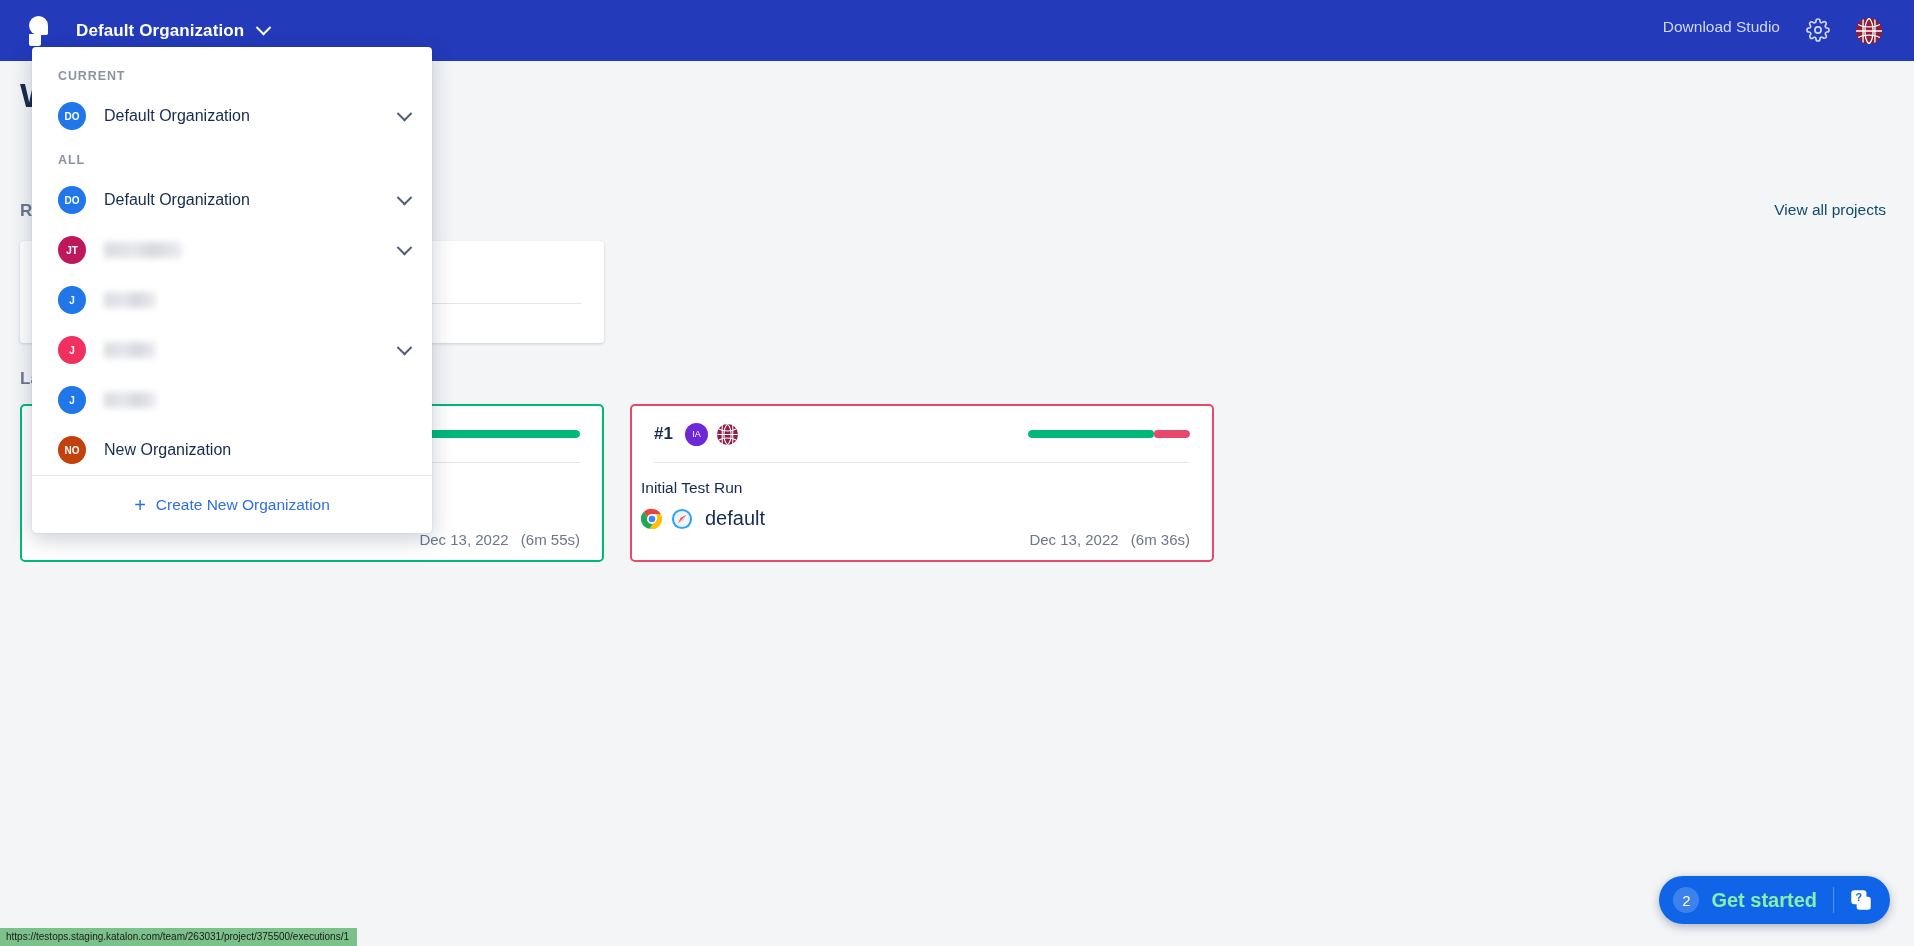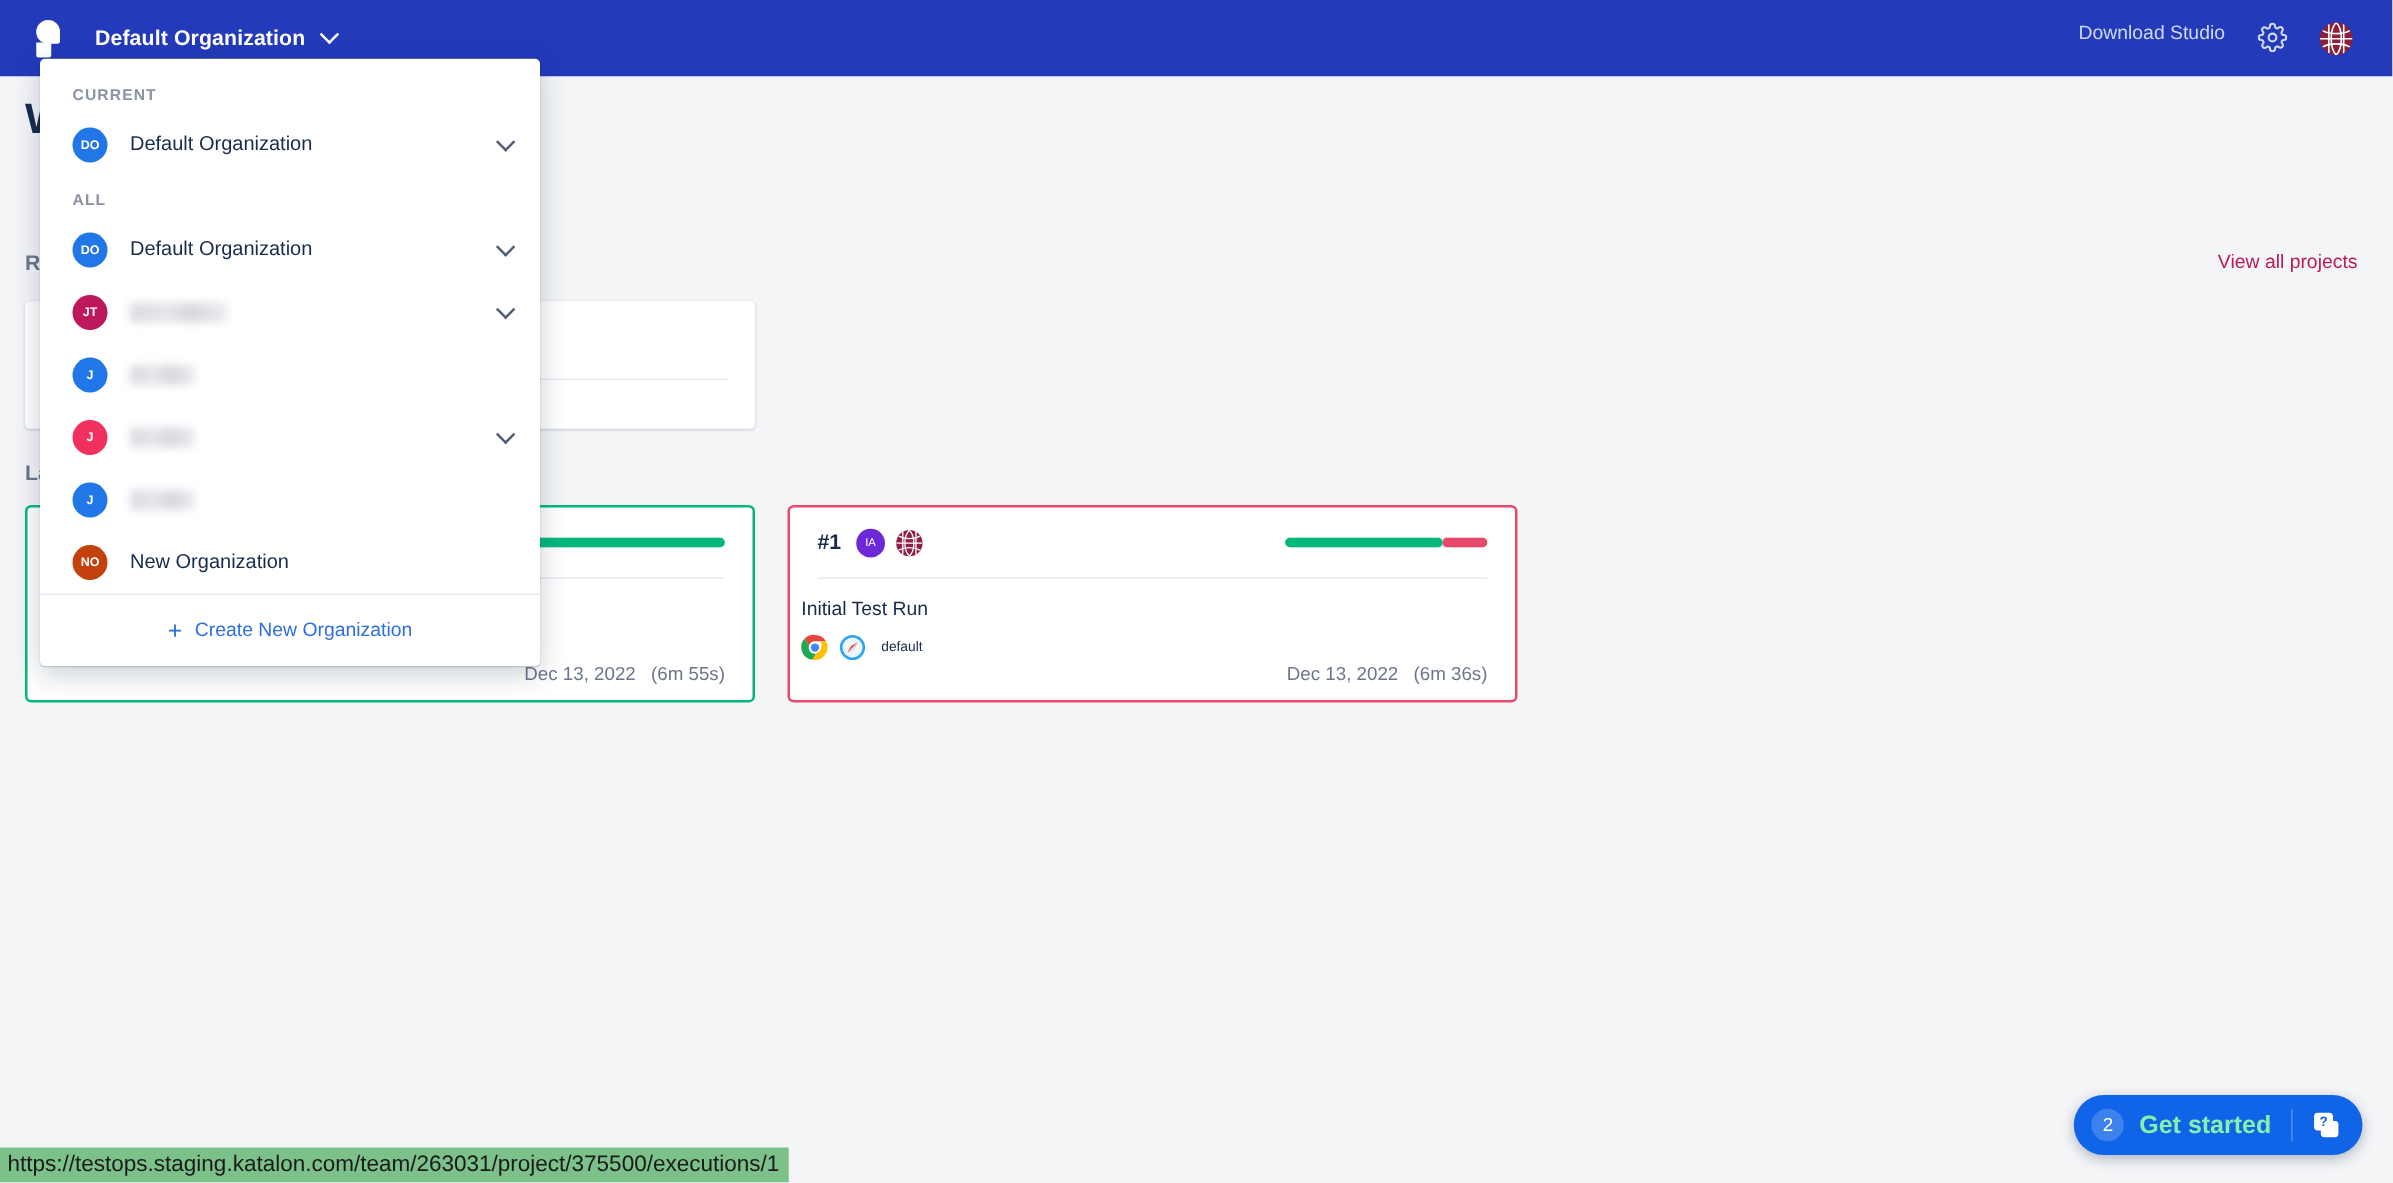--- a/index.html
+++ b/index.html
@@ -82,21 +82,21 @@
     white-space: nowrap;
   }
   .section-label {
     position: absolute;
     font-size: 17px; font-weight: bold; color: #6b778c;
   }
   .lbl-recent  { left: 20px; top: 140px; }
   .lbl-latest  { left: 20px; top: 308px; }
   .view-all {
     position: absolute; right: 28px; top: 140px;
-    color: #be185d; font-size: 15.5px; text-decoration: none;
+    color: #0c4a6e; font-size: 15.5px; text-decoration: none;
   }
 
   
   .project-card {
     position: absolute; left: 20px; top: 180px;
     width: 584px; height: 102px;
     background: #ffffff; border-radius: 4px;
     box-shadow: 0 1px 3px rgba(9,30,66,.18);
   }
   .project-card .divider {
@@ -138,21 +138,21 @@
   }
   .progress-fill { height: 100%; border-radius: 4px; }
   .run-sep { height: 1px; background: #e4e6ee; margin: 0 22px; }
   .run-body { padding: 16px 22px 0 9px; }
   .run-title { font-size: 15.5px; color: #172b4d; }
   .run-meta {
     display: flex; align-items: center; gap: 8px;
     margin-top: 10px;
   }
   .browser-ico { width: 22px; height: 22px; display: block; }
-  .run-env { font-size: 11px; color: #172b4d; margin-left: 4px; }
+  .run-env { font-size: 20px; color: #172b4d; margin-left: 4px; }
   .run-foot {
     position: absolute; right: 22px; bottom: 12px;
     font-size: 15px; color: #6b778c;
   }
   .run-foot .dur { margin-left: 8px; }
 
   
   .org-menu {
     position: absolute; left: 32px; top: 47px;
     width: 400px;
@@ -192,21 +192,21 @@
     cursor: pointer;
   }
   .menu-foot .plus { color: #2f6fe4; font-size: 20px; margin-right: 10px; line-height: 1; }
   .menu-foot .txt  { color: #2f6fe4; font-size: 15.5px; }
 
   
   .status-url {
     position: absolute; left: 0; bottom: 0;
     background: #7cc08a;
     color: #1b1b1b;
-    font-size: 18px;
+    font-size: 10px;
     padding: 3px 8px 4px 6px;
     white-space: nowrap;
     z-index: 70;
   }
 
   
   .get-started {
     position: absolute; right: 24px; bottom: 22px;
     height: 48px; border-radius: 24px;
     background: #1064e8;

